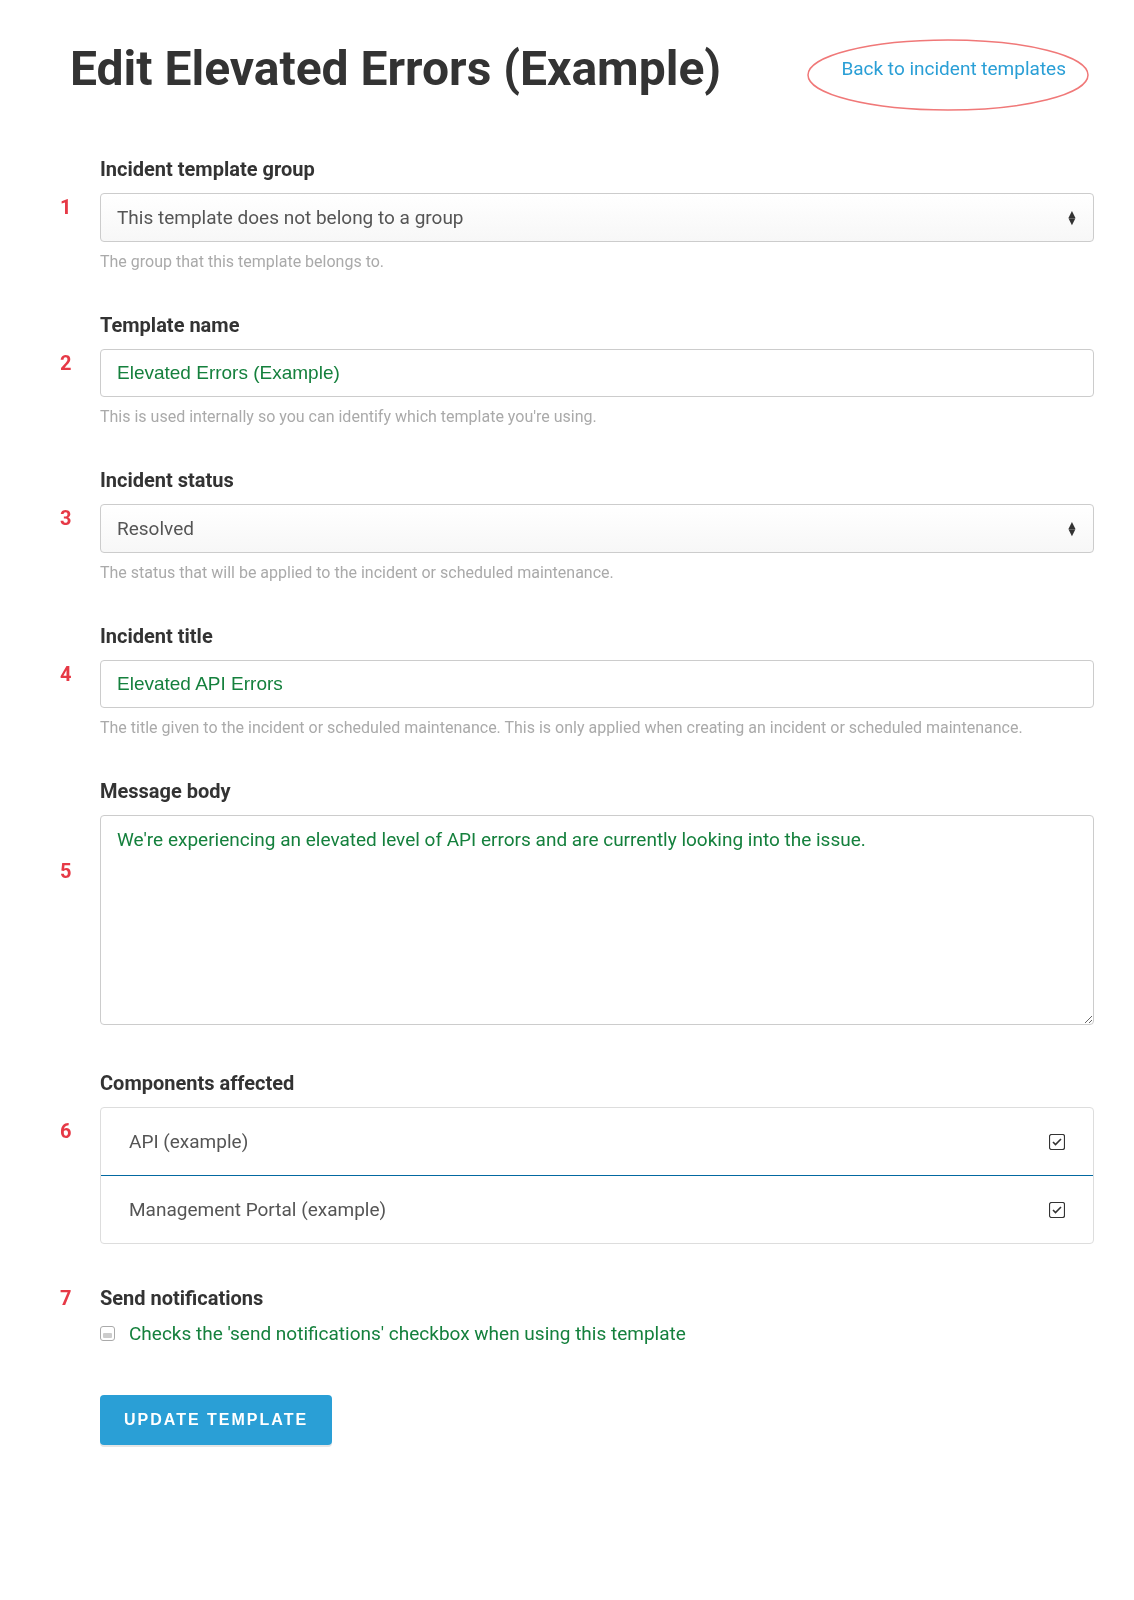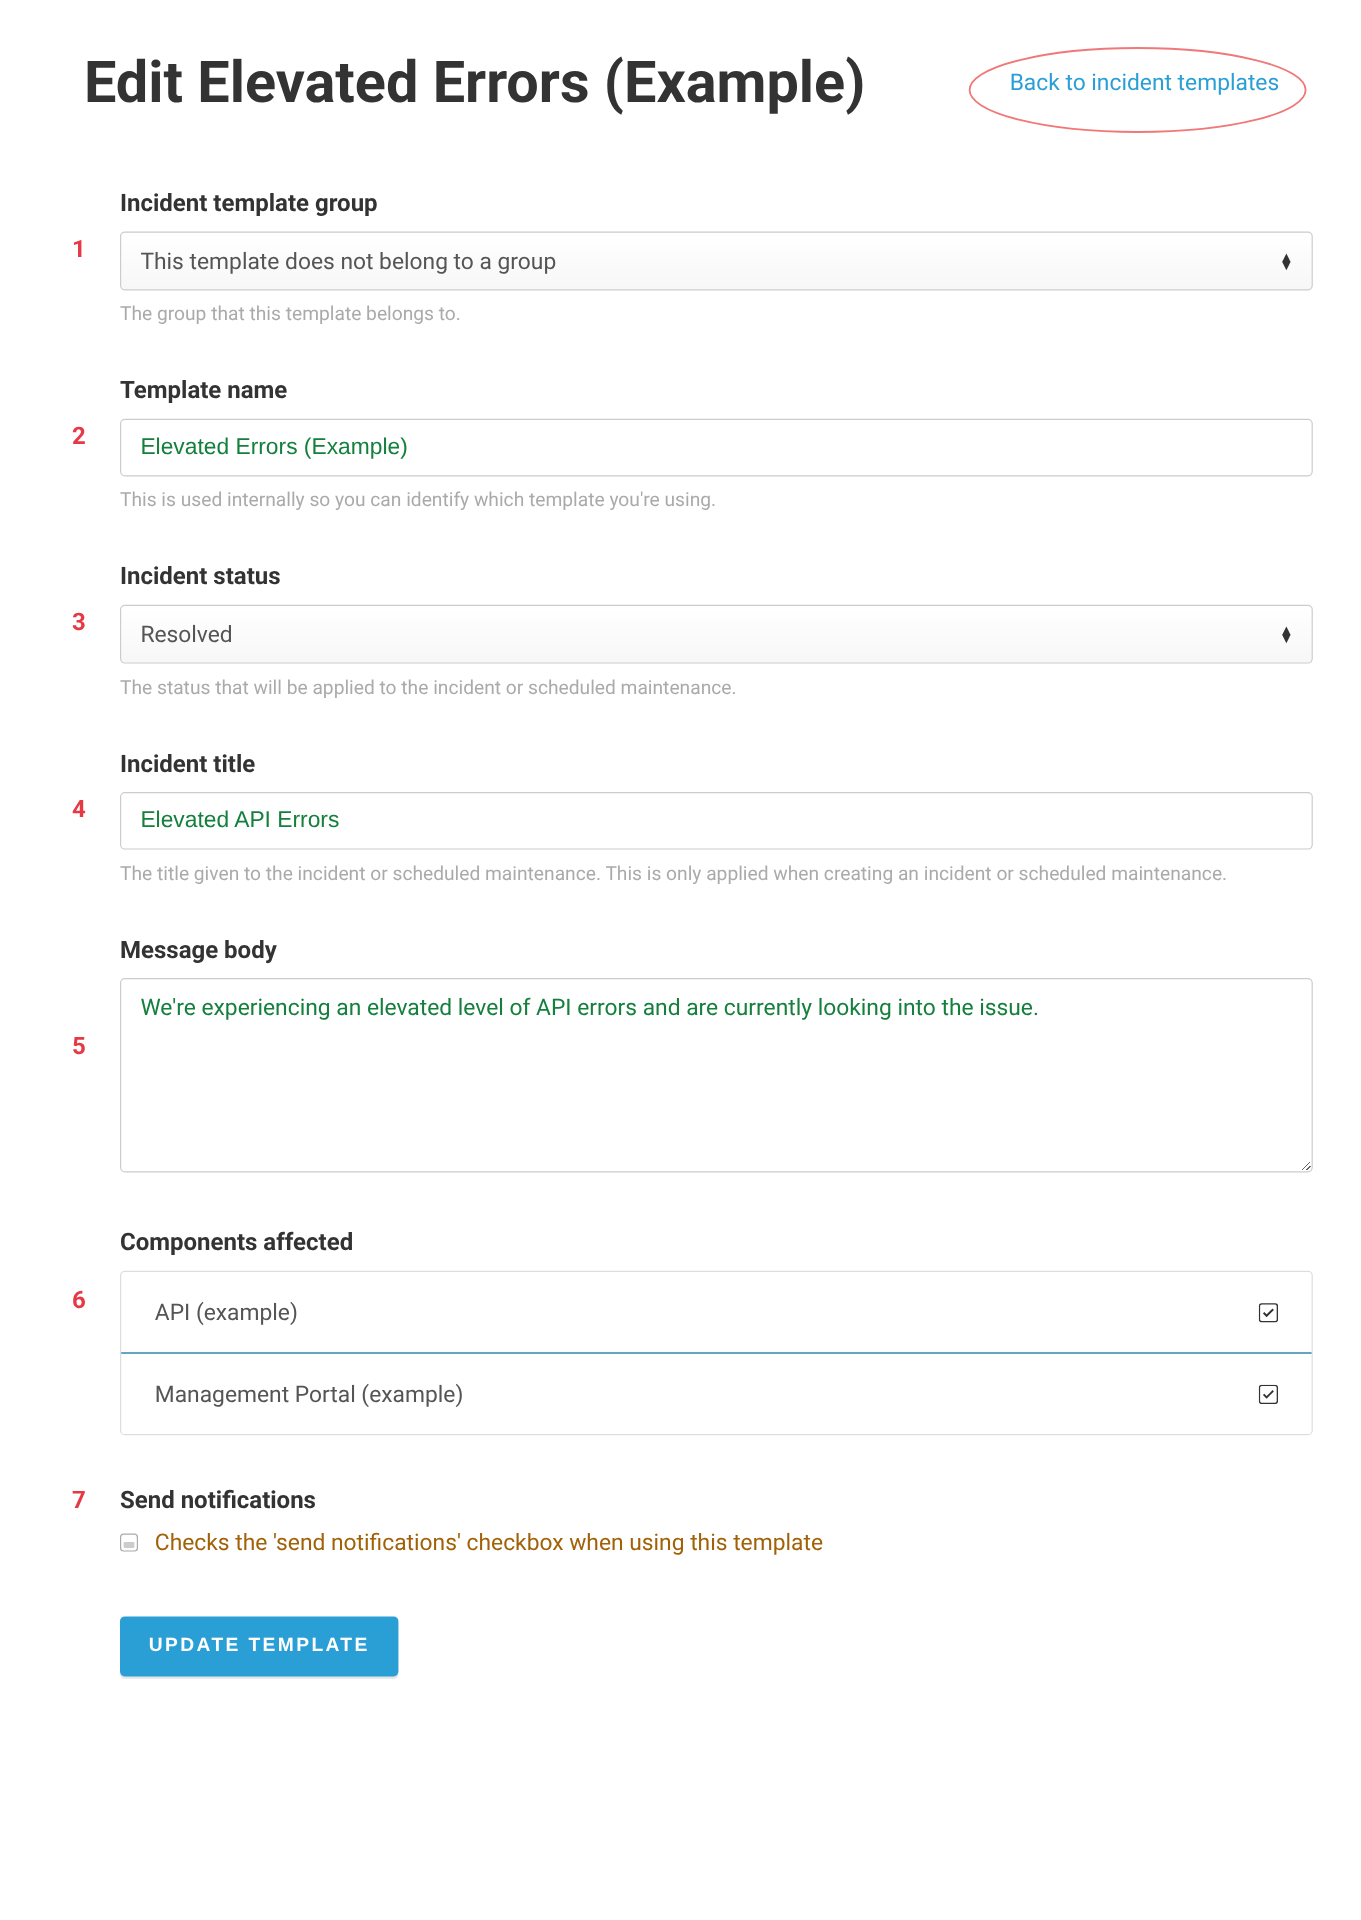--- a/index.html
+++ b/index.html
@@ -89,21 +89,21 @@
     .select-arrows {
       position: absolute;
       right: 15px;
       top: 50%;
       transform: translateY(-50%);
       font-size: 12px;
       line-height: 7px;
       color: #333;
     }
     textarea.control {
-      height: 162px;
+      height: 210px;
       resize: vertical;
       font-family: inherit;
     }
     .help-text {
       font-size: 16px;
       color: #aaa;
       margin-top: 10px;
     }
     .components-box {
       border: 1px solid #ddd;
@@ -141,21 +141,21 @@
     .notif-checkbox::after {
       content: "";
       position: absolute;
       left: 2px; right: 2px; bottom: 2px;
       height: 5px;
       background: #ccc;
       border-radius: 1px;
     }
     .notif-text {
       font-size: 19px;
-      color: #a16207;
+      color: #15803d;
     }
     .submit-btn {
       display: inline-block;
       margin-top: 40px;
       margin-left: 0px;
       background: #2a9fd6;
       color: #fff;
       border: none;
       border-radius: 4px;
       padding: 16px 24px;

